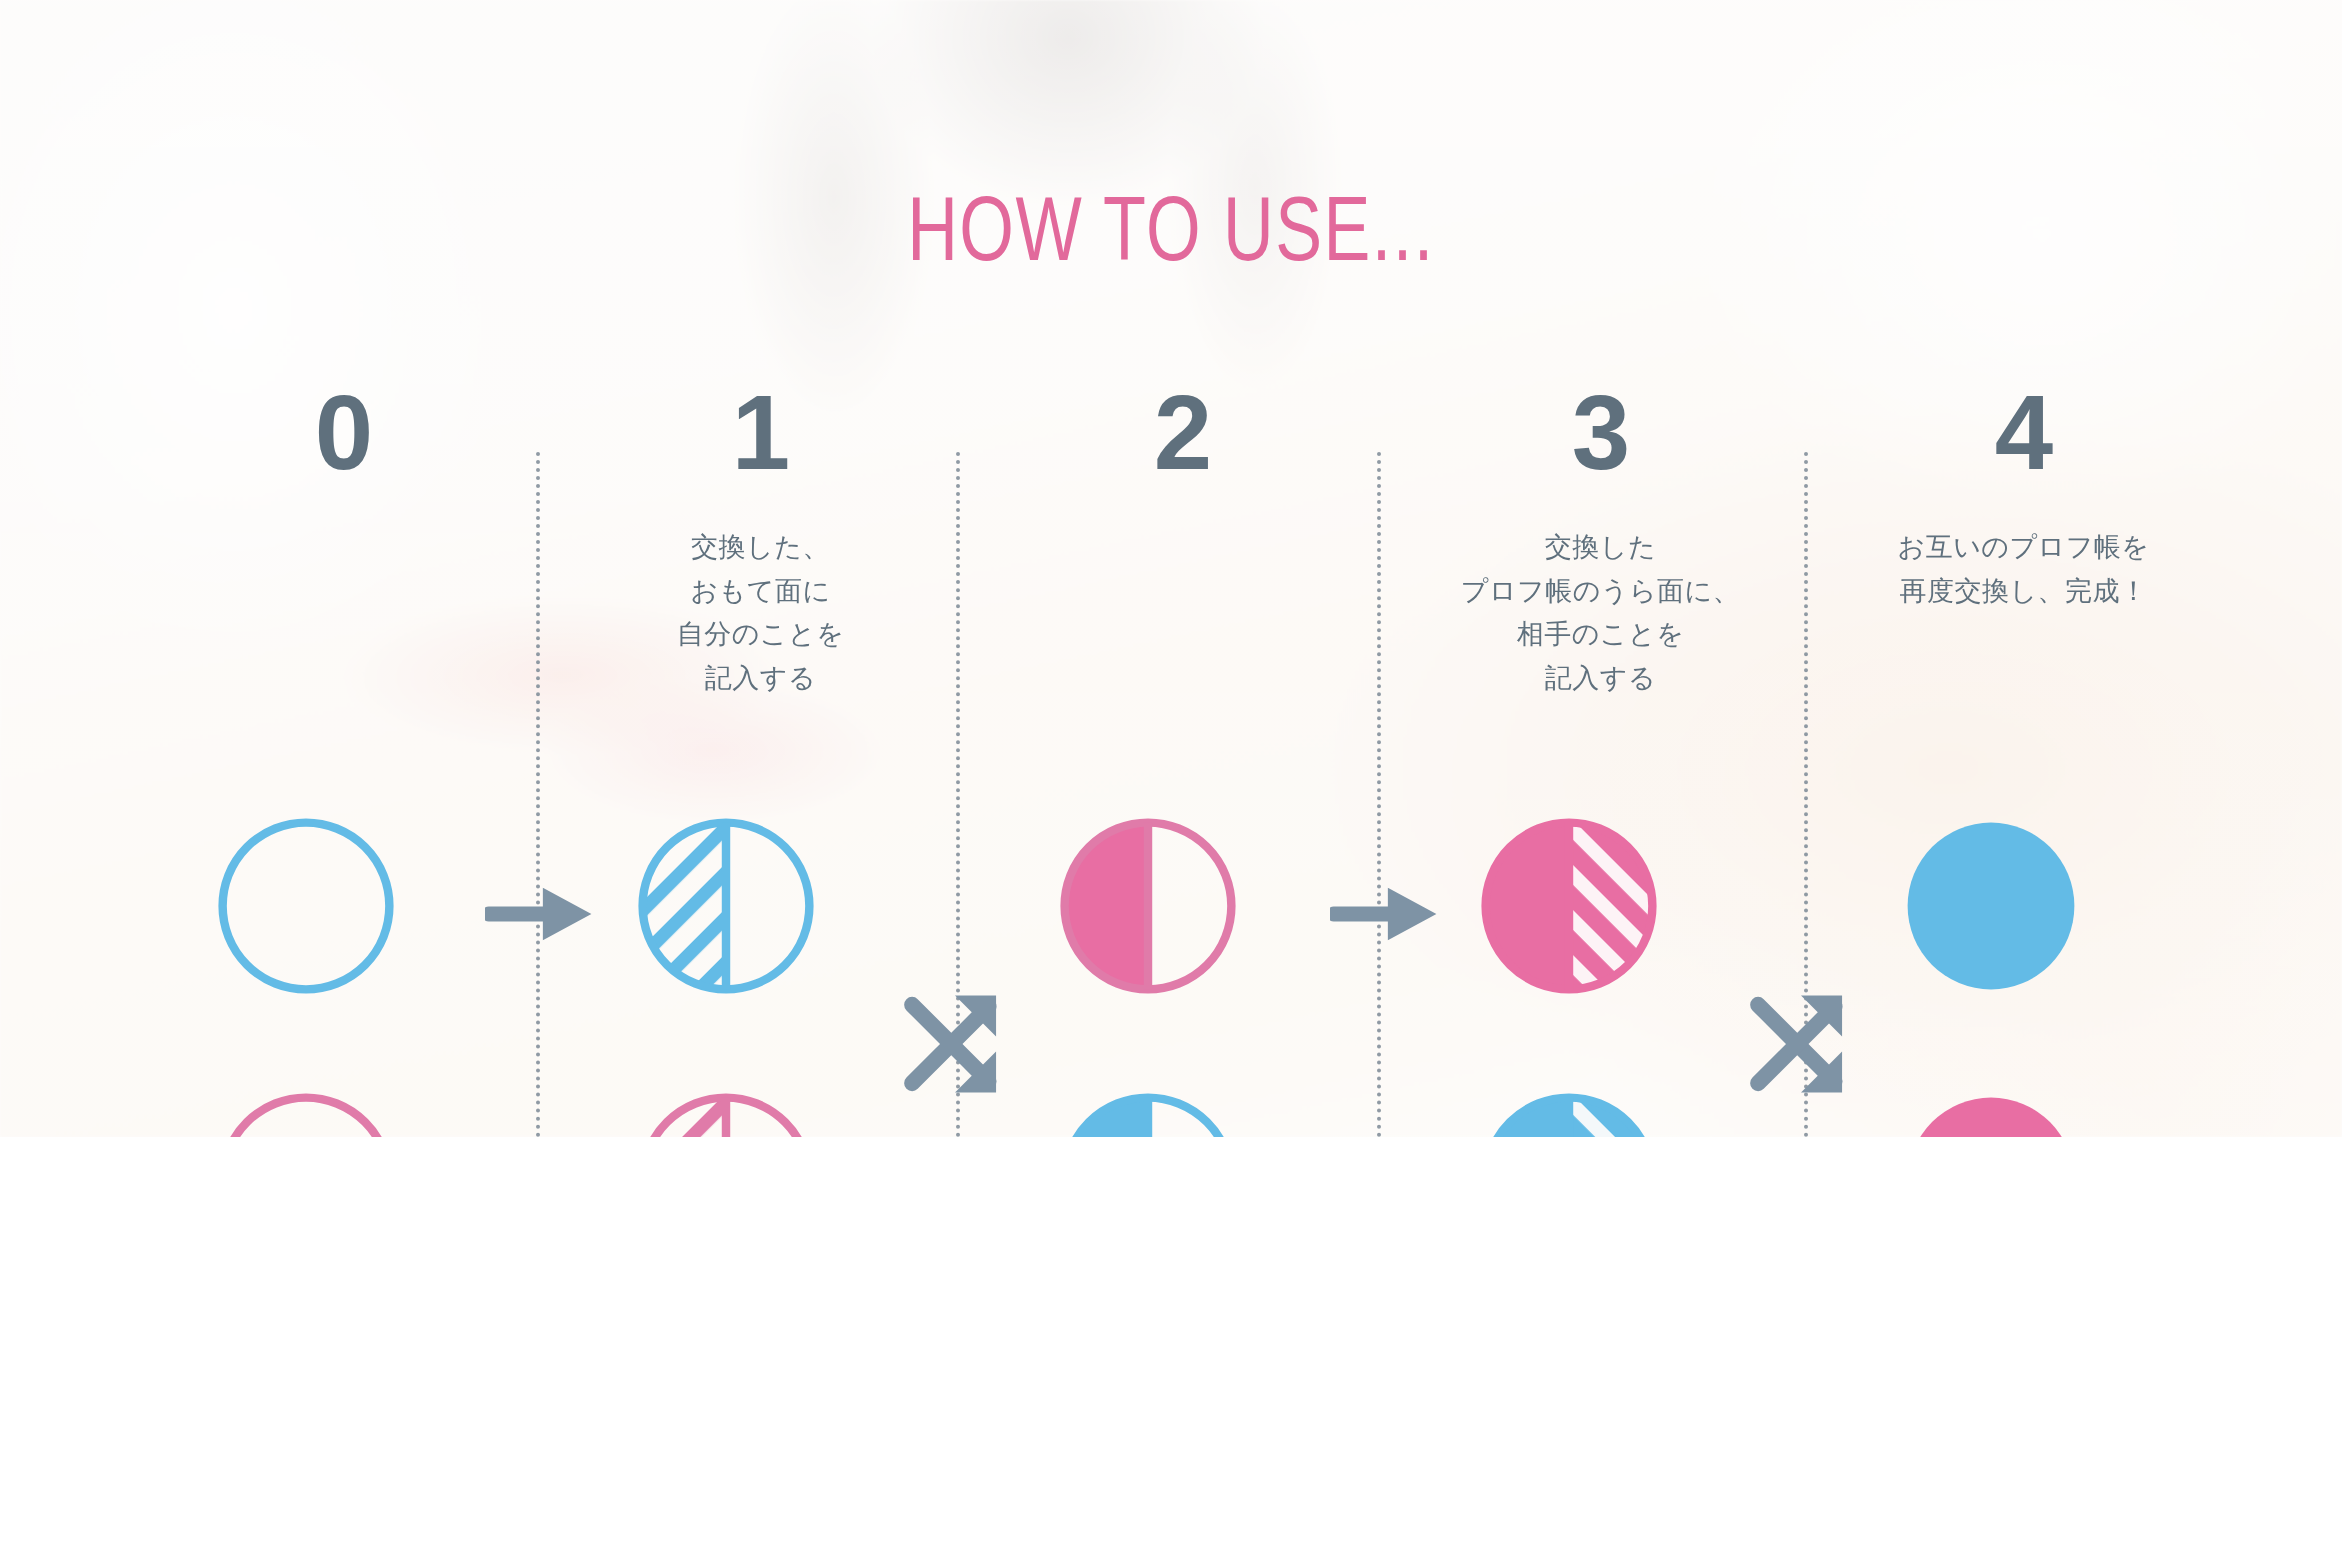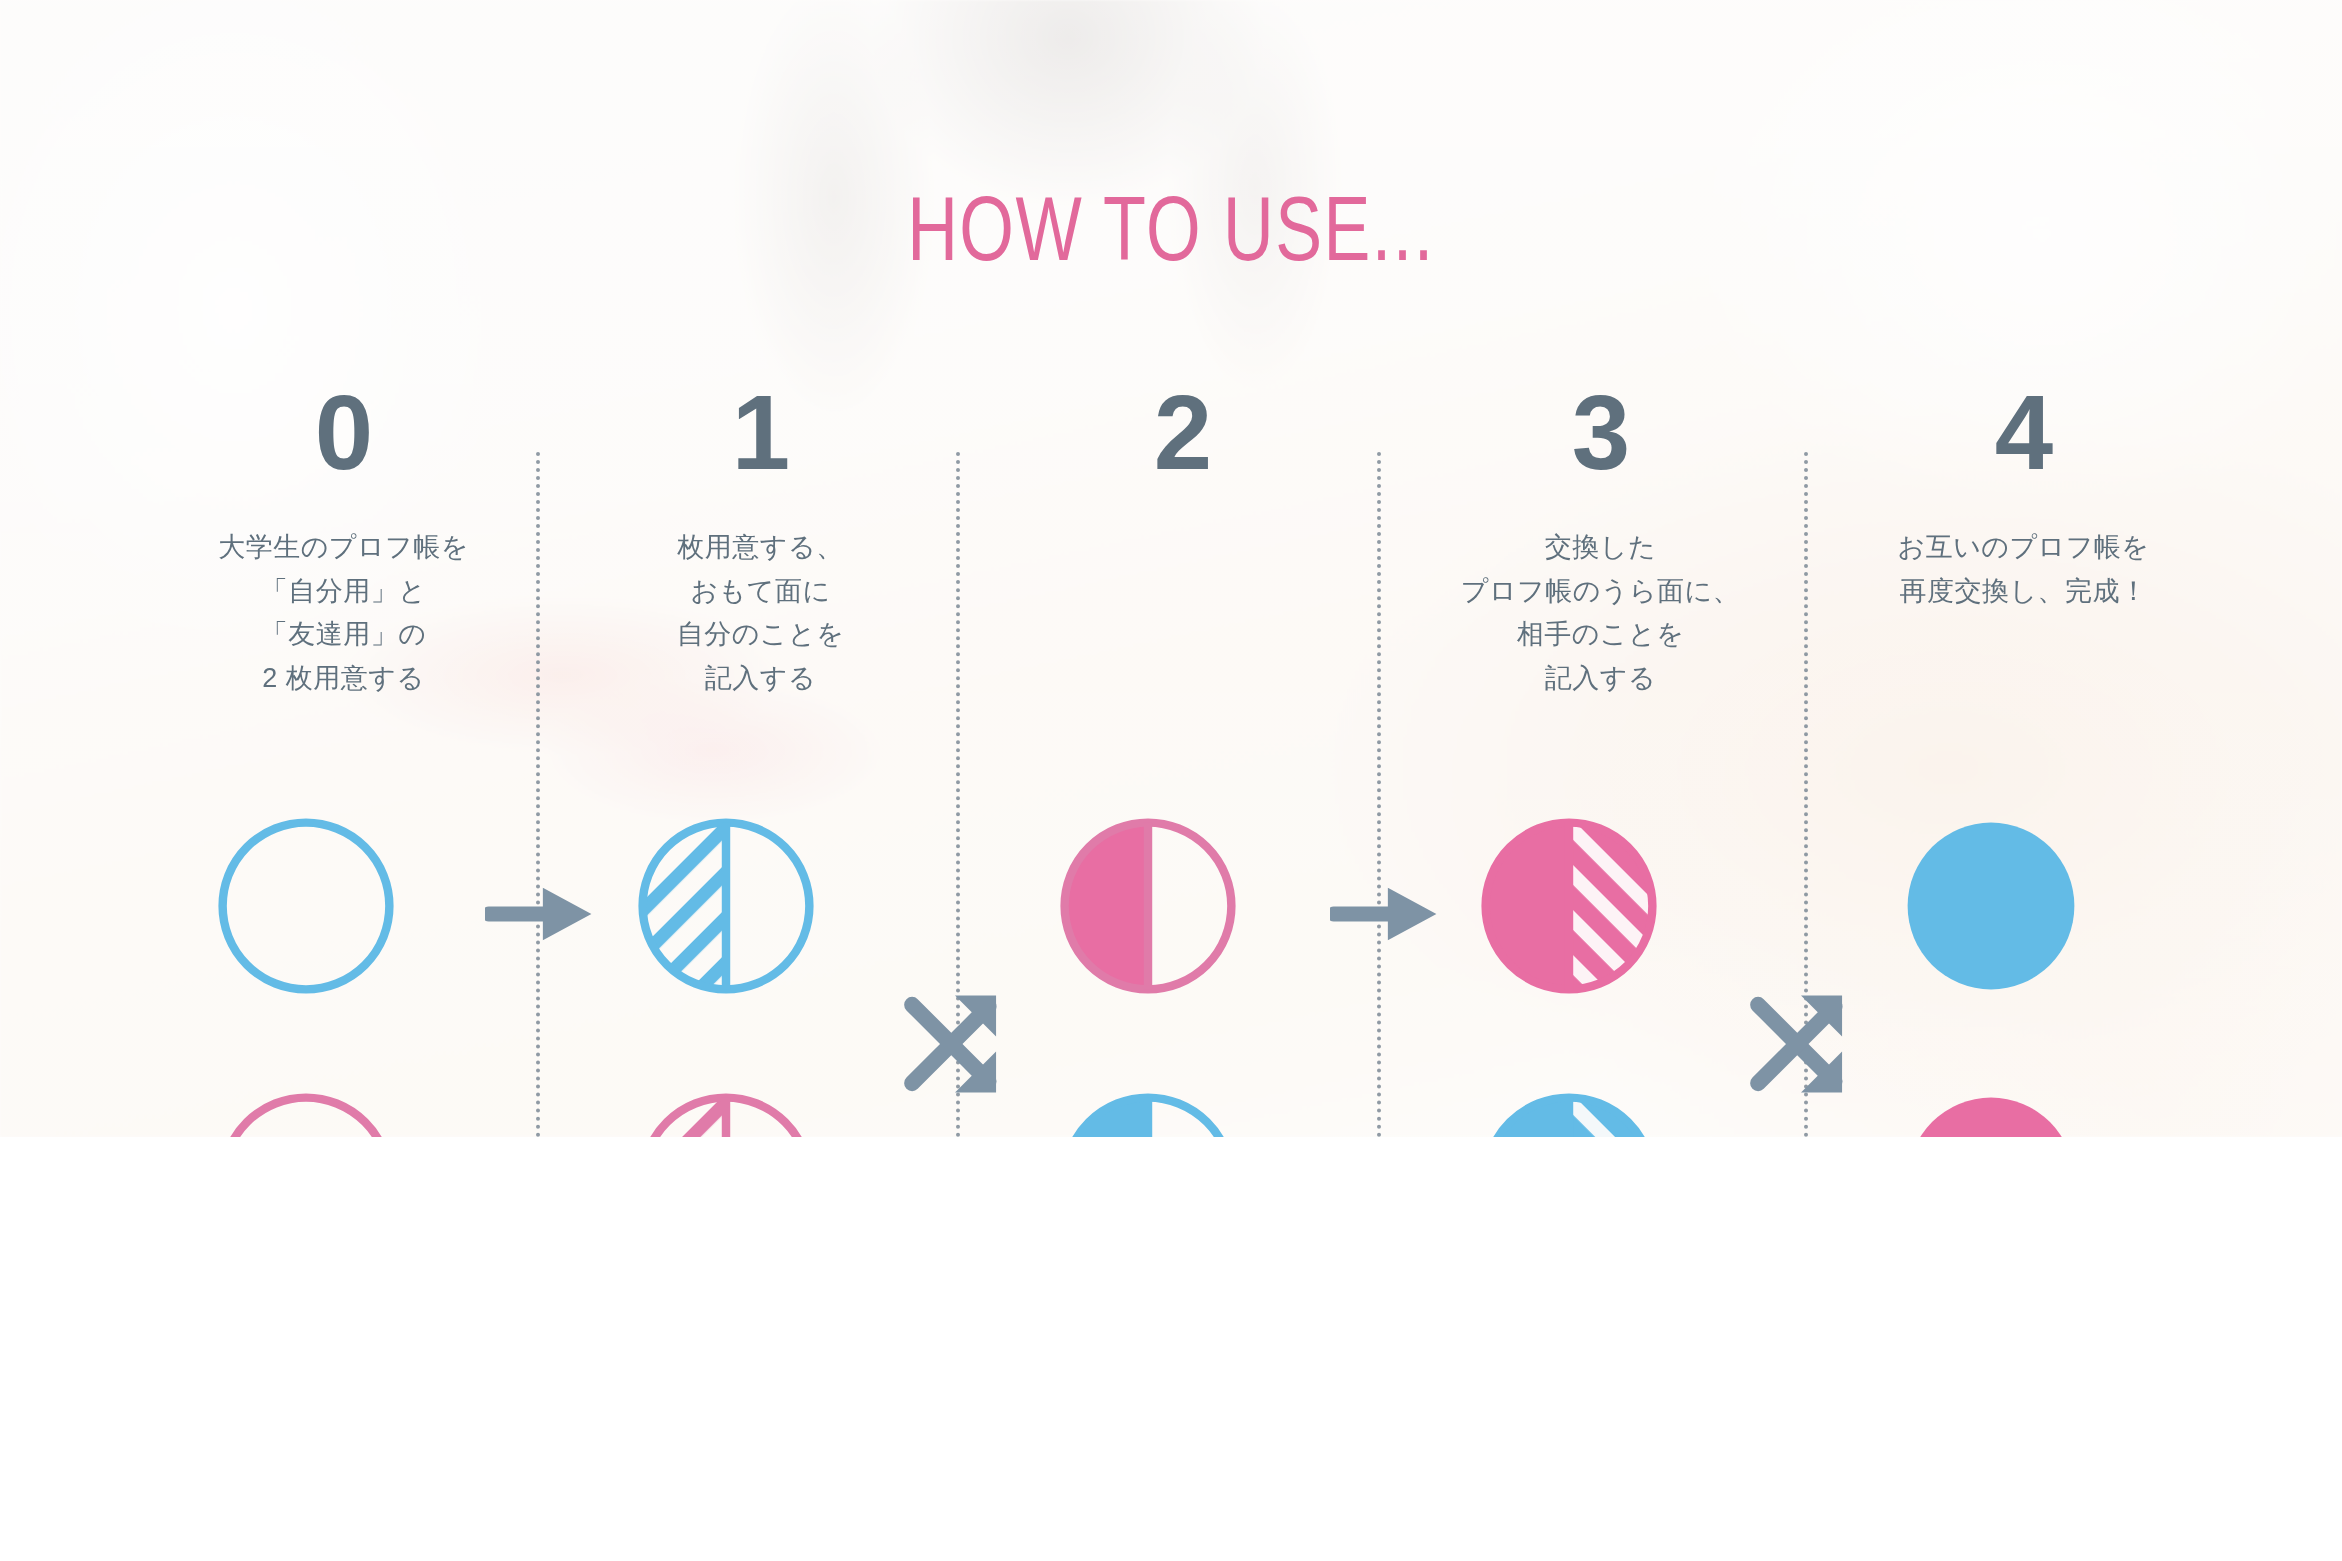--- a/index.html
+++ b/index.html
@@ -121,28 +121,24 @@
 
   <div class="title">HOW TO USE...</div>
 
   <div class="divider" style="left:536px;"></div>
   <div class="divider" style="left:956px;"></div>
   <div class="divider" style="left:1377px;"></div>
   <div class="divider" style="left:1804px;"></div>
 
   <div class="col" style="left:156px;">
     <div class="step-num">0</div>
-    <div class="step-desc">大学生のプロフ帳を
-「自分用」と
-「友達用」の
-2 枚用意する</div>
   </div>
   <div class="col" style="left:573px;">
     <div class="step-num">1</div>
-    <div class="step-desc">枚用意する、
+    <div class="step-desc">交換した、
 おもて面に
 自分のことを
 記入する</div>
   </div>
   <div class="col" style="left:995px;">
     <div class="step-num">2</div>
   </div>
   <div class="col" style="left:1413px;">
     <div class="step-num">3</div>
     <div class="step-desc">交換した

